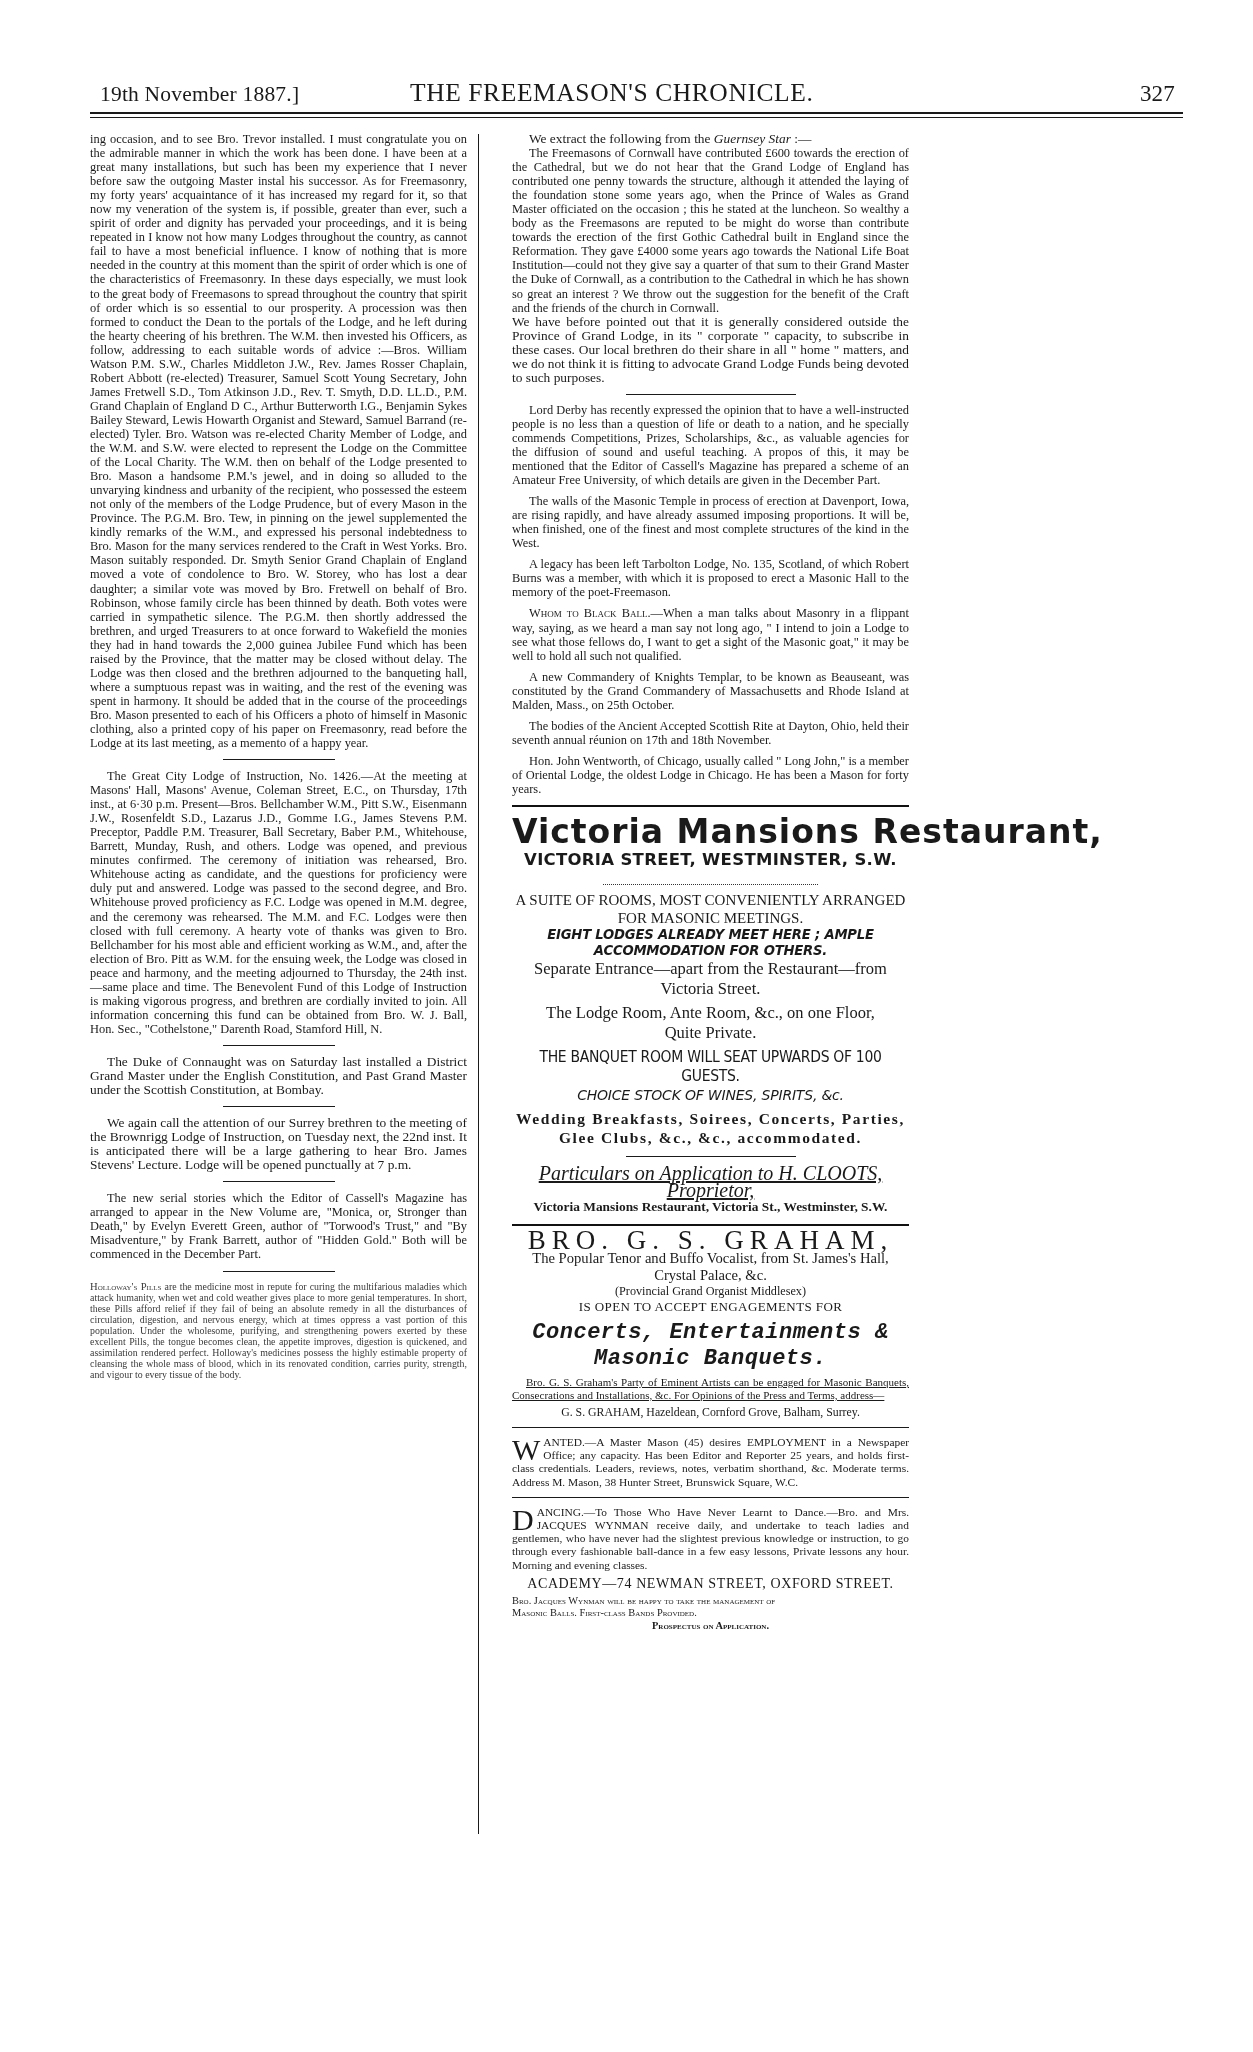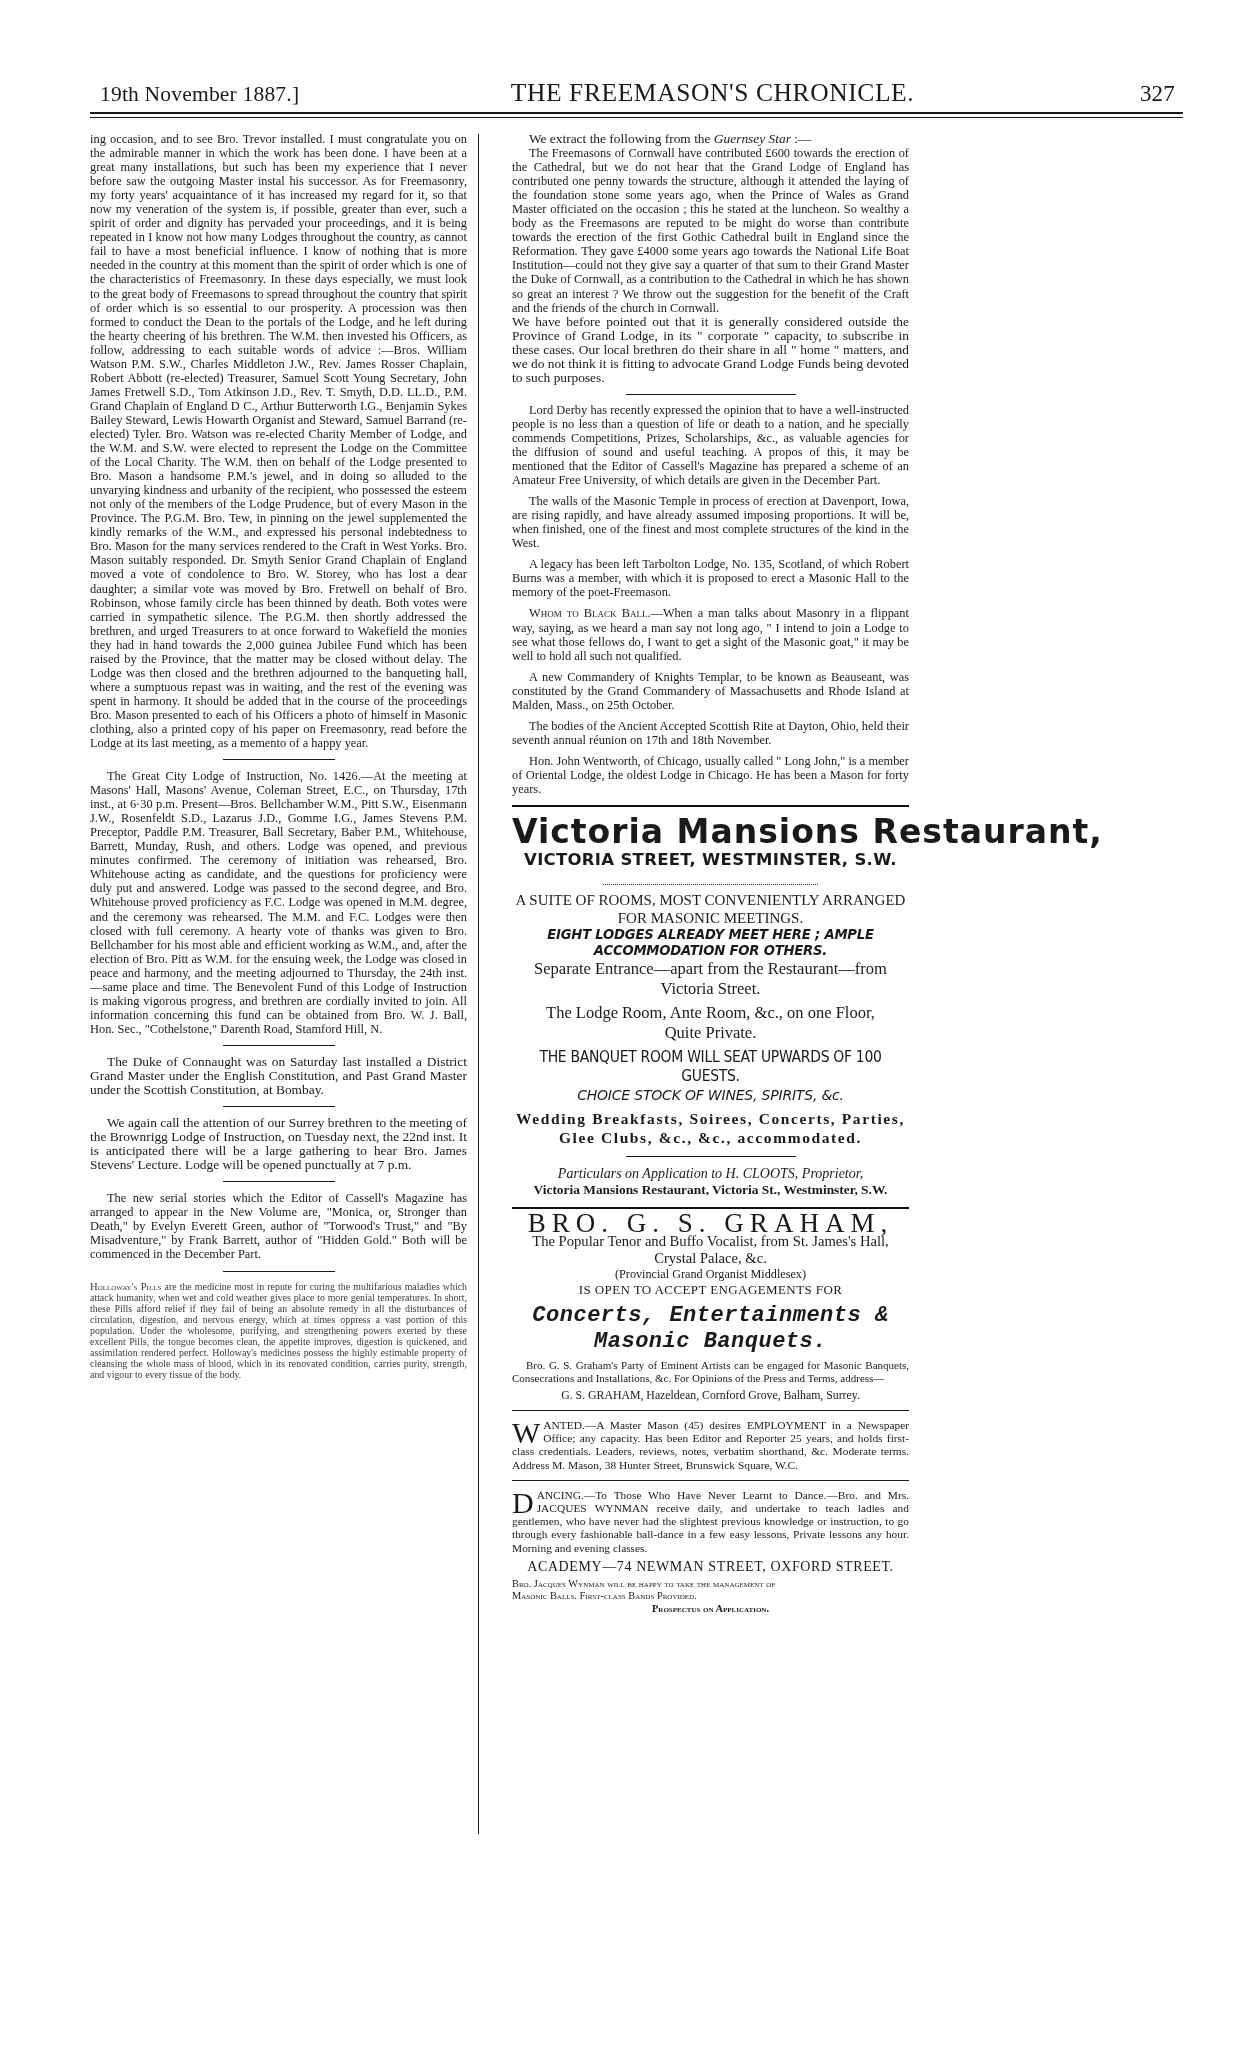--- a/index.html
+++ b/index.html
@@ -18,21 +18,21 @@
   }
   
   .masthead{
     display:flex;align-items:baseline;
     font-size:25px;
     letter-spacing:.2px;
     margin:0 0 4px 0;
     padding:0 8px 0 10px;
   }
   .mh-date{width:310px;font-size:21.5px;white-space:nowrap;}
-  .mh-title{flex:1;text-align:center;font-size:25.5px;letter-spacing:.6px;white-space:nowrap;}
+  .mh-title{flex:1;font-size:25.5px;letter-spacing:.6px;white-space:nowrap;}
   .mh-page{width:160px;text-align:right;font-size:23px;}
   .rule-double{
     border-top:2px solid #1a1a1a;
     border-bottom:1px solid #1a1a1a;
     height:3px;
     margin:2px 0 14px 0;
   }
   
   .cols{display:flex;align-items:flex-start;}
   .col{
@@ -103,34 +103,34 @@
     font-family:"DejaVu Sans Condensed","DejaVu Sans","Liberation Sans",sans-serif;
     font-size:15.5px;letter-spacing:-.3px;line-height:19px;
   }
   .ad-cond-it{
     font-family:"DejaVu Sans","Liberation Sans",sans-serif;
     font-style:italic;font-size:14px;letter-spacing:-.2px;line-height:18px;
   }
   .ad-spaced{
     font-weight:bold;font-size:15.5px;letter-spacing:1.6px;line-height:19px;
   }
-  .ad-ital-small{font-style:italic;font-size:14px;line-height:17px;}
+  .ad-ital-small{font-style:italic;font-size:20px;line-height:17px;text-decoration:underline;}
   .ad-bold-small{font-weight:bold;font-size:13.4px;line-height:16px;}
   .graham-name{
     font-size:27px;letter-spacing:6px;margin:3px 0 3px 0;white-space:nowrap;
   }
   .graham-l2{font-size:14.6px;line-height:17px;}
   .graham-l3{font-size:12.2px;line-height:15px;}
   .graham-l4{font-size:13px;letter-spacing:.4px;line-height:16px;}
   .black-letter{
     font-family:Liberation Mono, monospace;
     font-size:22px;font-weight:bold;font-style:italic;
     letter-spacing:.5px;line-height:26px;margin:5px 0 4px 0;
   }
-  .fine{font-size:11px;line-height:12.6px;text-align:justify;}
+  .fine{font-size:11px;line-height:12.6px;text-align:justify;text-decoration:underline;}
   .fine-c{font-size:11px;line-height:12.6px;text-align:center;}
   
   .classified{font-size:11.4px;line-height:13.2px;text-align:justify;}
   .classified .dcap{
     float:left;font-size:30px;line-height:24px;
     padding:2px 3px 0 0;font-weight:normal;
   }
   .tiny-sc{font-size:10.4px;line-height:12.4px;}
   .acad{font-size:14px;letter-spacing:.6px;text-align:center;margin:5px 0 4px 0;}
   .holloway{font-size:9.9px;line-height:11.1px;text-align:justify;color:#3a3a3a;}

